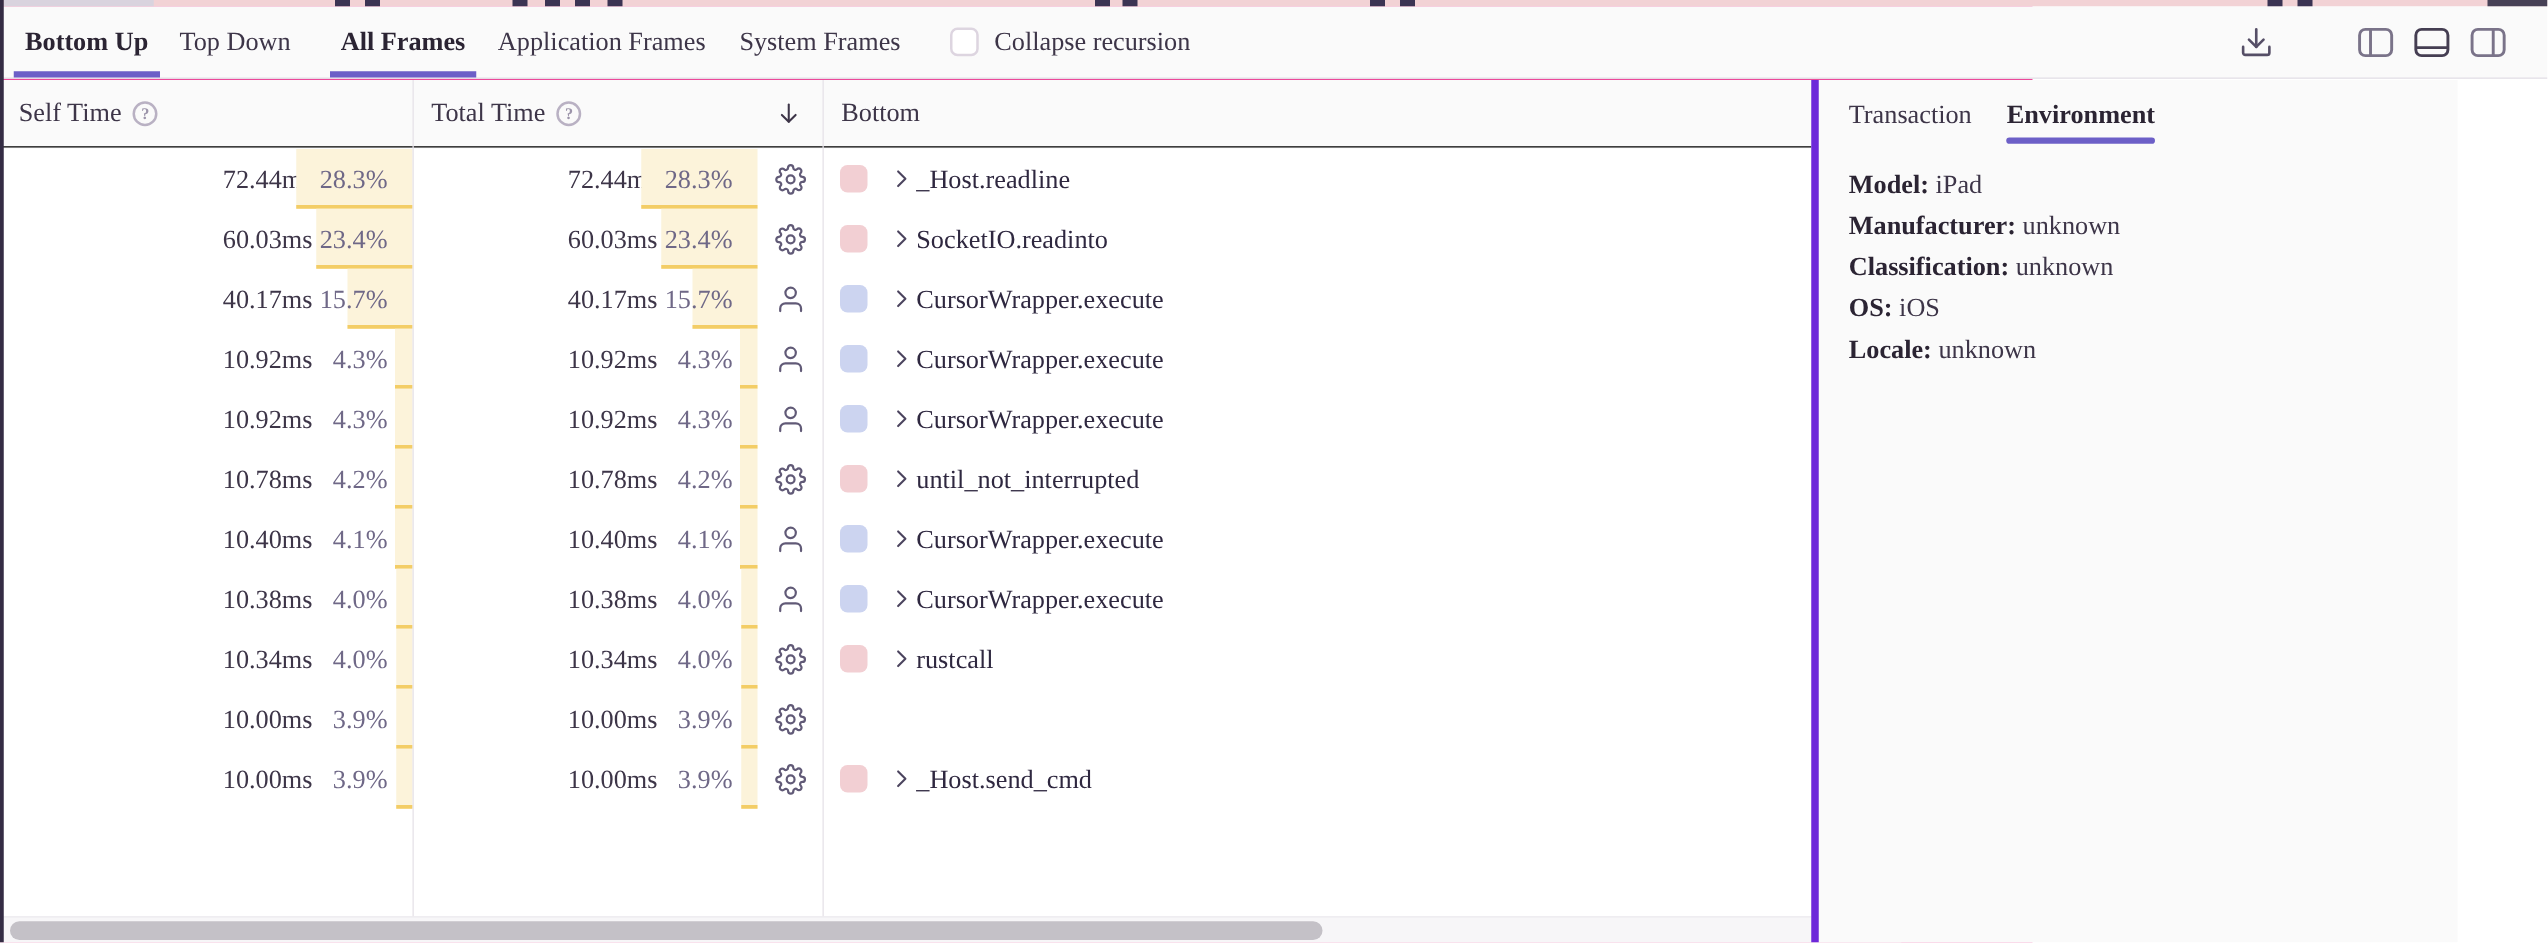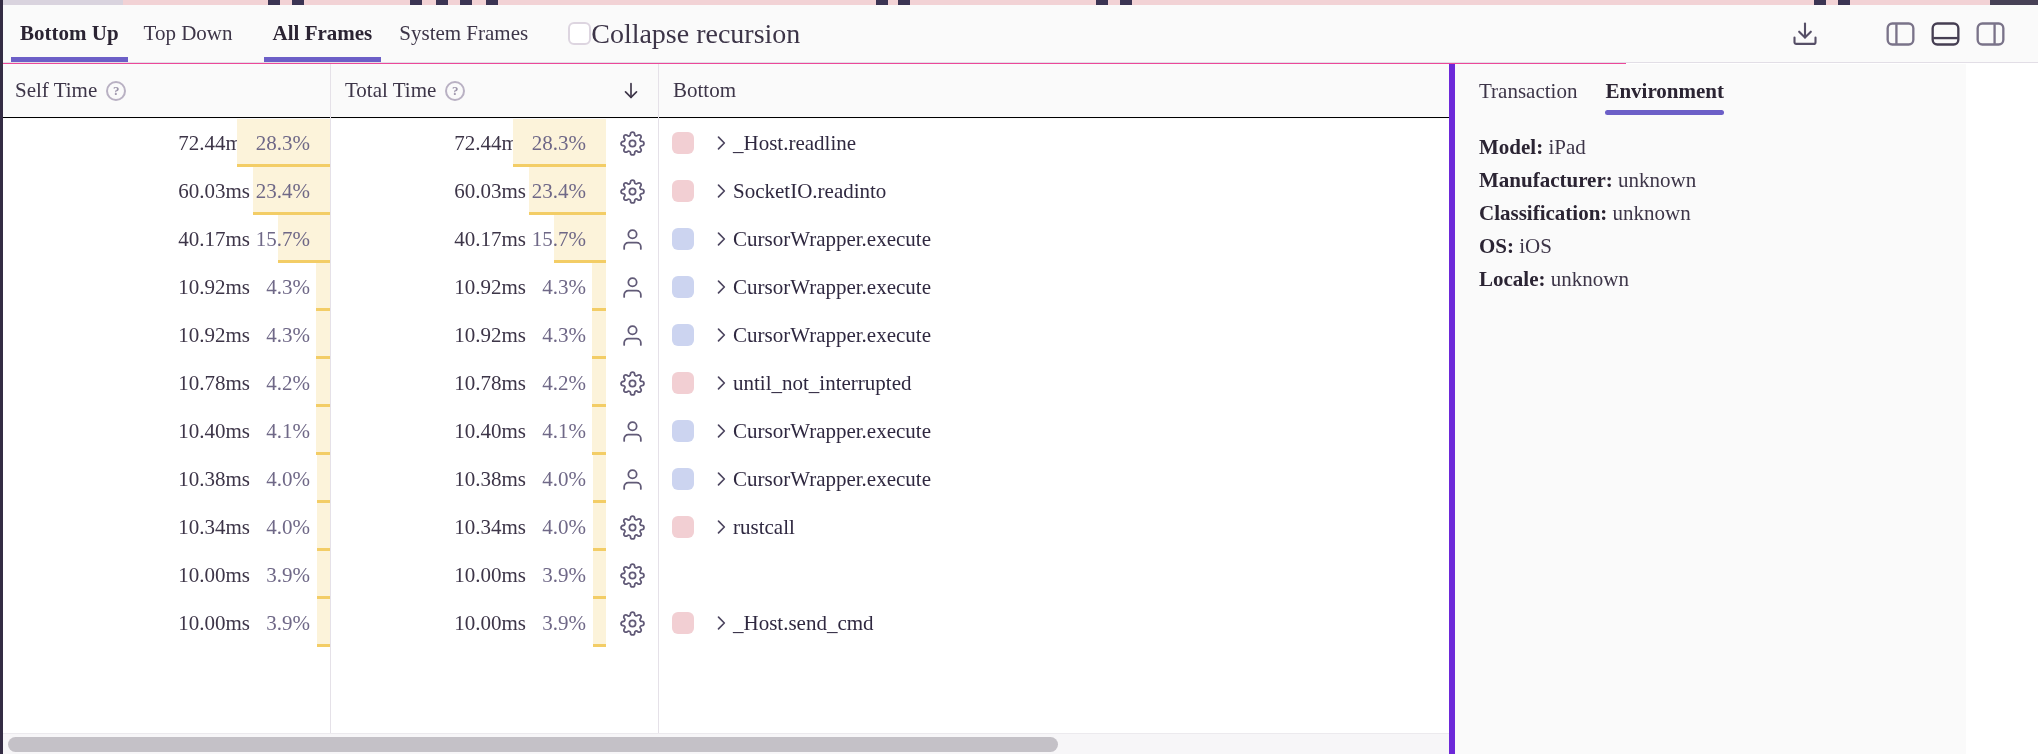--- a/index.html
+++ b/index.html
@@ -18,21 +18,21 @@
   
   .toolbar { position:absolute; left:0; top:5px; width:2038px; height:58px;
     border-bottom:1px solid #e2dee6; display:flex; align-items:center; background:#fafafa; z-index:20; }
   .tab { position:relative; height:100%; display:flex; align-items:center; font-size:21px; color:#3d3548; cursor:default; white-space:nowrap; }
   .tab.active { font-weight:700; color:#2b2433; }
   .tab.active::after { content:""; position:absolute; left:-9px; right:-9px; bottom:0; height:5px; background:#6c5fc7; }
   .t-bu { margin-left:20px; } .t-td { margin-left:25px;text-align:right; }
   .t-af { margin-left:40px; } .t-apf { margin-left:26px; } .t-sf { margin-left:27px; }
   .collapse-group { display:flex; align-items:center; margin-left:40px; }
   .checkbox { width:23px; height:23px; border:2px solid #ddd5e0; border-radius:6px; background:#fff; }
-  .collapse-label { margin-left:0; font-size:28px; color:#3d3548; white-space:nowrap; }
+  .collapse-label { margin-left:12px; font-size:21px; color:#3d3548; white-space:nowrap; }
   .toolbar-icons { margin-left:auto; margin-right:32px; display:flex; align-items:center; }
   .tb-icon { display:flex; align-items:center; justify-content:center; color:#7a7389; }
   .tb-icon.dl { color:#554e66; margin-right:52px; }
   .tb-icon + .tb-icon { margin-left:14px; }
   .tb-icon.active { color:#453e52; }
   
   .main { position:absolute; left:0; top:64px; width:2038px; height:690px; }
   .table-pane { position:absolute; left:0; top:0; width:1521px; height:690px; background:#fafafa; }
   .details-pane { position:absolute; left:1449px; top:0; width:517px; height:690px; border-left:6px solid #6d28d9; background:#fafafa; }
   .vline { position:absolute; top:0; bottom:21px; width:1px; background:#e5e1e8; z-index:5; }
@@ -96,20 +96,21 @@
       <div class="mark" style="left: 1096px;"></div>
       <div class="mark" style="left: 1120px;"></div>
       <div class="mark" style="left: 1814px;"></div>
       <div class="mark" style="left: 1838px;"></div>
     </div>
 
   <div class="toolbar">
     <div class="tab active t-bu">Bottom Up</div>
     <div class="tab t-td">Top Down</div>
     <div class="tab active t-af">All Frames</div>
+    <div class="tab t-apf">Application Frames</div>
     <div class="tab t-sf">System Frames</div>
     <div class="collapse-group">
       <div class="checkbox"></div>
       <span class="collapse-label">Collapse recursion</span>
     </div>
     <div class="toolbar-icons">
       <span class="tb-icon dl">
         <svg width="28" height="28" viewBox="0 0 24 24" fill="none" stroke="currentColor" stroke-width="1.8" stroke-linecap="round" stroke-linejoin="round">
             <path d="M21 15v4a1.5 1.5 0 0 1-1.5 1.5h-15A1.5 1.5 0 0 1 3 19v-4"></path>
             <polyline points="7 10 12 15 17 10"></polyline>

